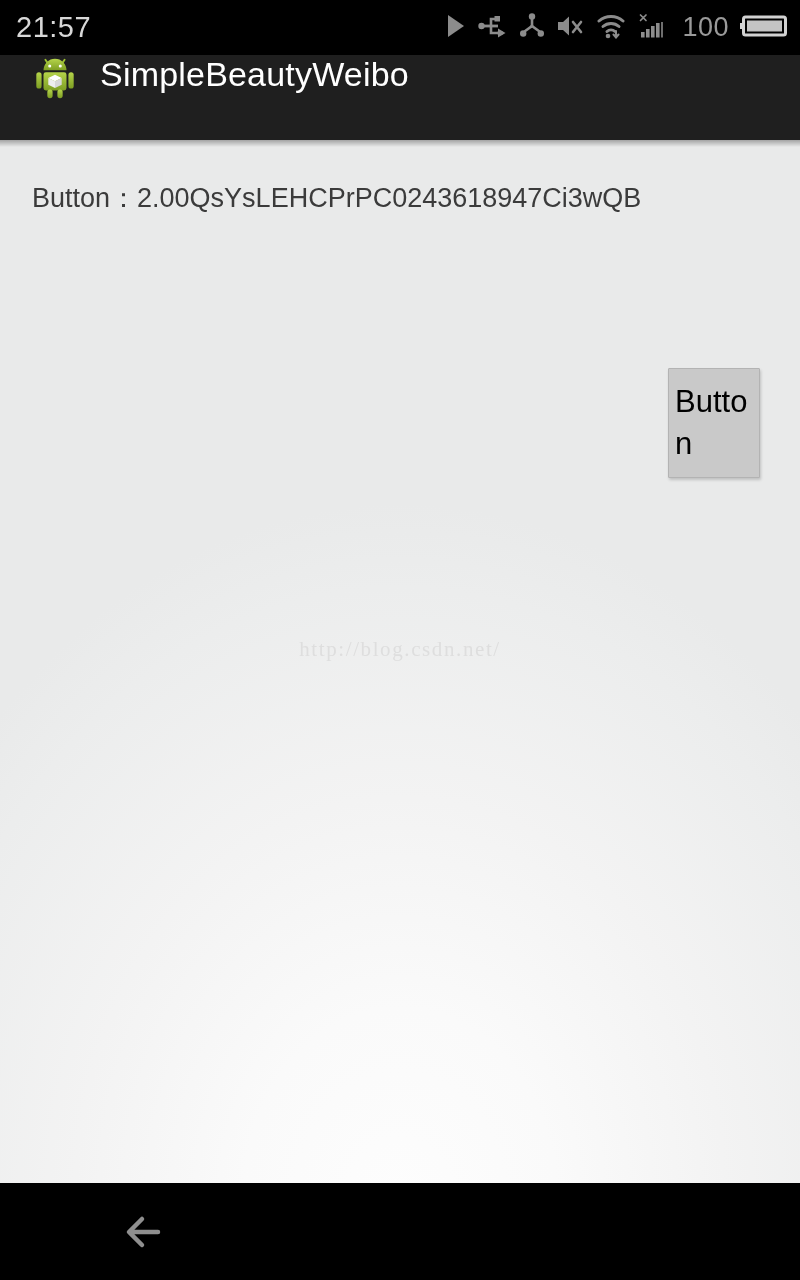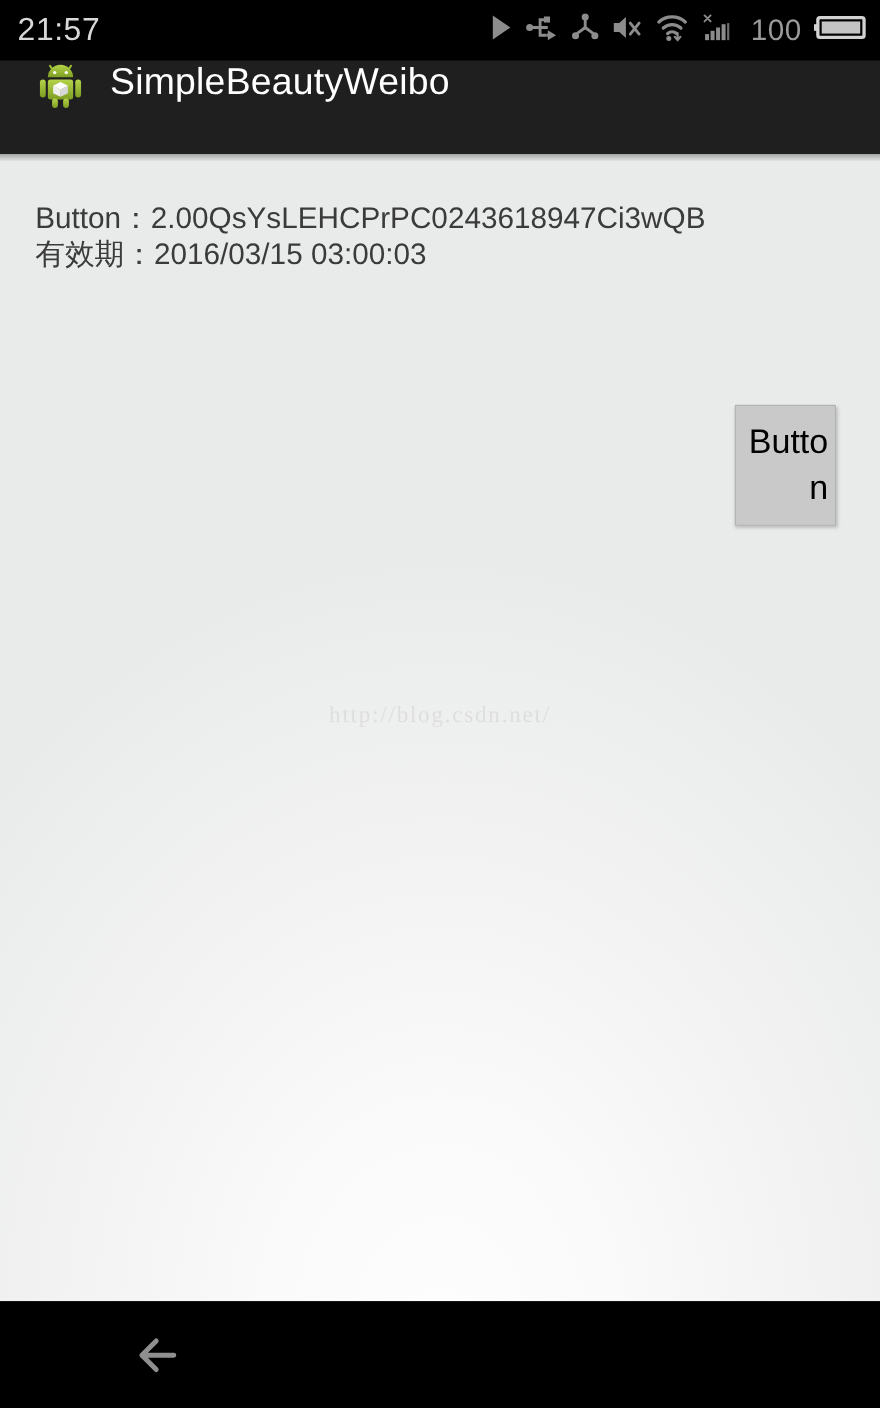--- a/index.html
+++ b/index.html
@@ -115,21 +115,21 @@
     width: 92px;
     height: 110px;
     background: #c9c9c9;
     border: 1px solid #b3b3b3;
     border-radius: 1px;
     box-shadow: 1px 2px 3px rgba(0,0,0,0.18);
     color: #000000;
     font-size: 31px;
     line-height: 42px;
     font-weight: 400;
-    text-align: right;
+    text-align: left;
     display: flex;
     align-items: center;
     justify-content: center;
     padding: 0 6px;
     word-break: break-all;
     cursor: pointer;
   }
 
   #watermark {
     position: absolute;
@@ -275,21 +275,20 @@
       </svg>
     </span>
     <div id="app-title">SimpleBeautyWeibo</div>
   </div>
   <div id="action-bar-shadow"></div>
 
   <div id="content">
 
     <div id="info-block">
       <div class="info-line">Button：2.00QsYsLEHCPrPC0243618947Ci3wQB</div>
-      <div class="info-line">有效期：2016/03/15 03:00:03</div>
     </div>
 
     <div id="action-button">Button</div>
 
     <div id="watermark">http://blog.csdn.net/</div>
 
   </div>
 
   <div id="nav-bar">
     <span id="nav-back">

